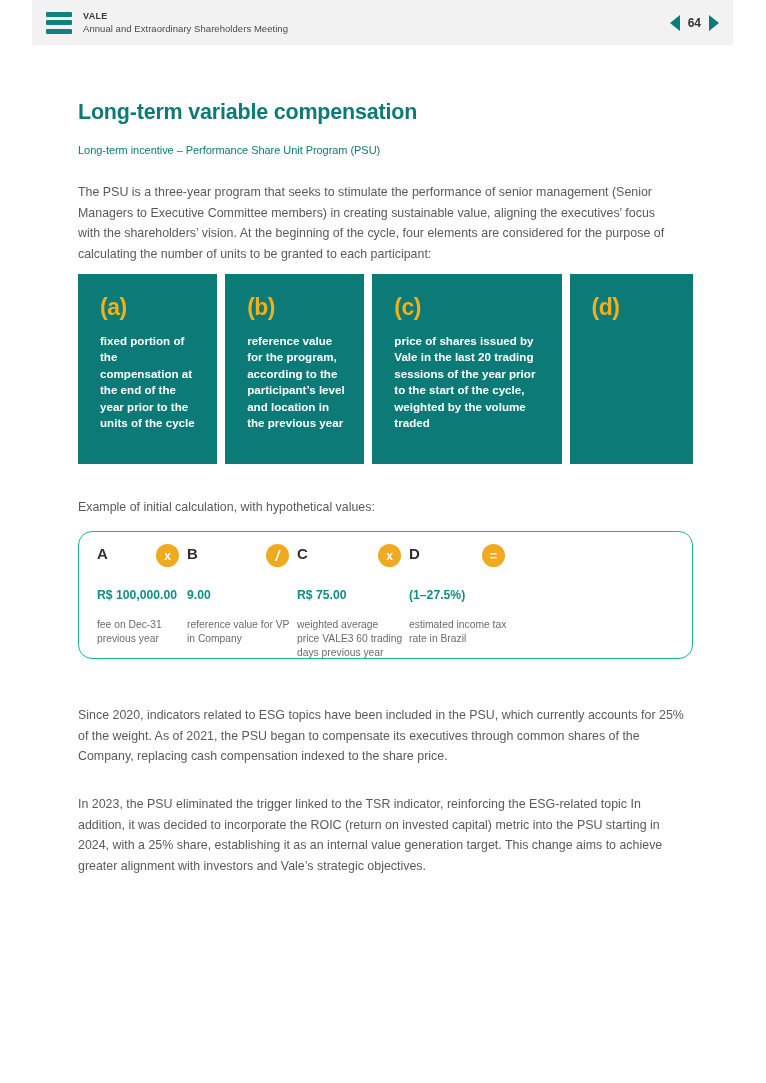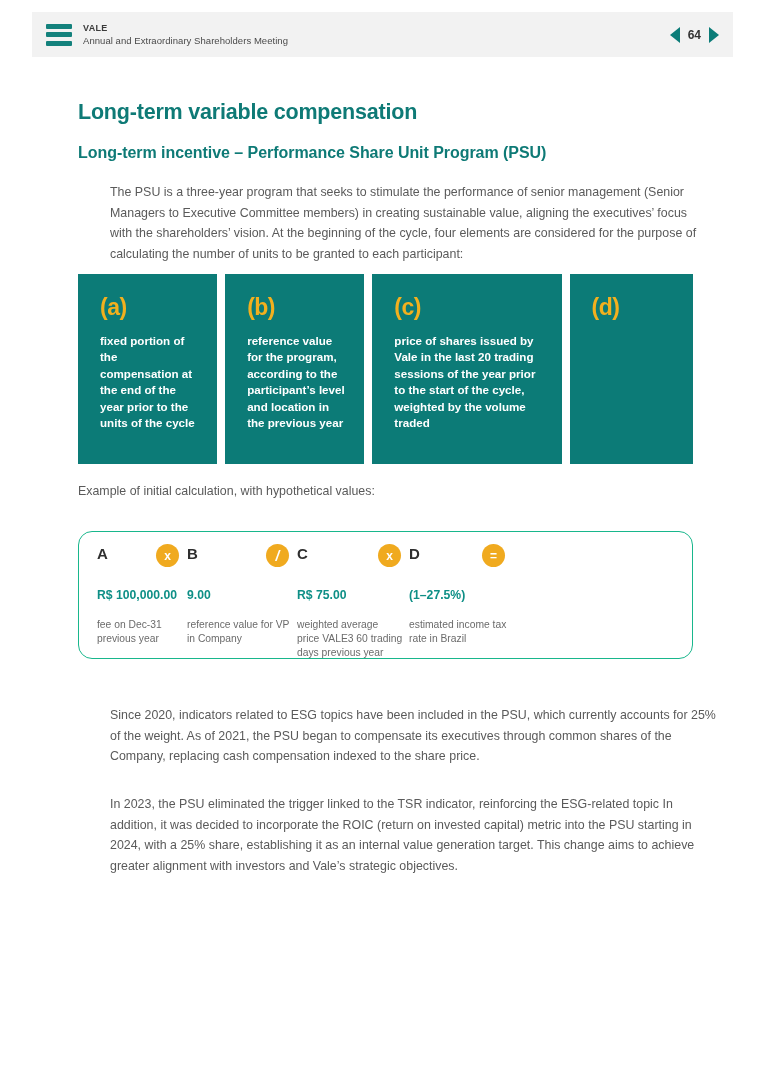--- a/index.html
+++ b/index.html
@@ -23,21 +23,20 @@
     position: absolute;
     left: 32px;
     top: 0;
     width: 701px;
     height: 45px;
     background: #f2f2f2;
     display: flex;
     align-items: center;
     justify-content: space-between;
     padding: 0 14px 0 14px;
-    margin-top: 12px;
   }
   .header-left {
     display: flex;
     align-items: center;
     gap: 11px;
   }
   .hamburger {
     display: flex;
     flex-direction: column;
     justify-content: center;
@@ -101,36 +100,35 @@
     position: absolute;
     top: 100px;
     font-size: 21.5px;
     font-weight: bold;
     color: #0e7a76;
     letter-spacing: -0.2px;
   }
   h2.sub-title {
     position: absolute;
     top: 144px;
-    font-size: 16px;
-    font-weight: bold;
+    font-size: 11px;
+    font-weight: normal;
     color: #0e7a76;
     letter-spacing: -0.05px;
   }
   p.body-text {
     font-size: 12.4px;
     line-height: 20.6px;
     color: #5a5a5a;
     letter-spacing: 0.01px;
-    margin-left: 32px;
   }
   .intro-para { position: absolute; top: 182px; width: 600px; }
   .example-label {
     position: absolute;
-    top: 484px;
+    top: 500px;
     font-size: 12.4px;
     color: #5a5a5a;
   }
   .para-2 { position: absolute; top: 705px; width: 615px; }
   .para-3 { position: absolute; top: 794px; width: 612px; }
 
   
   .boxes {
     position: absolute;
     top: 274px;

